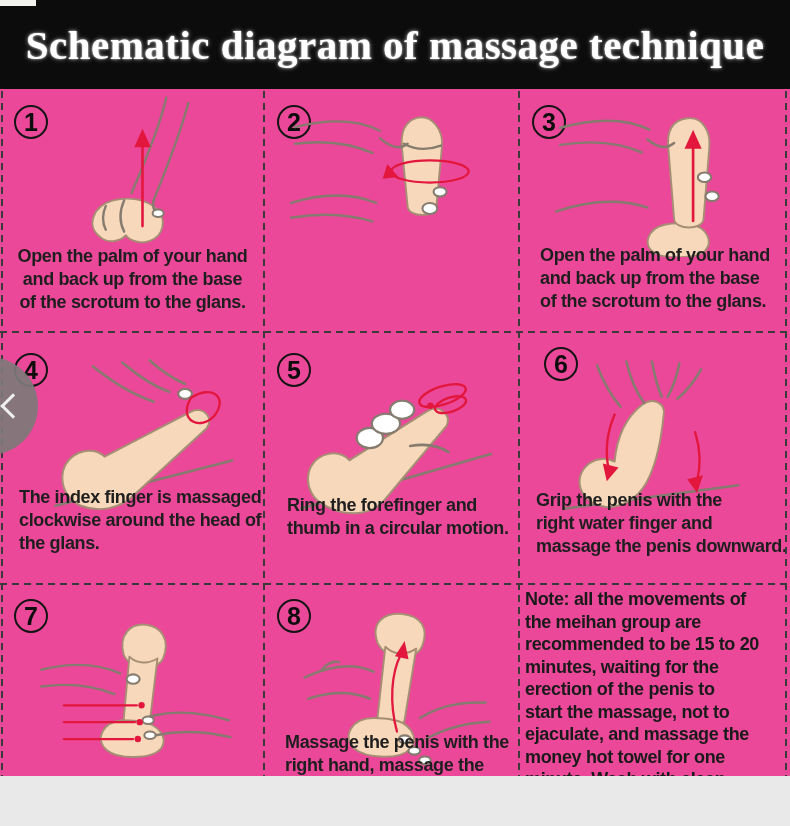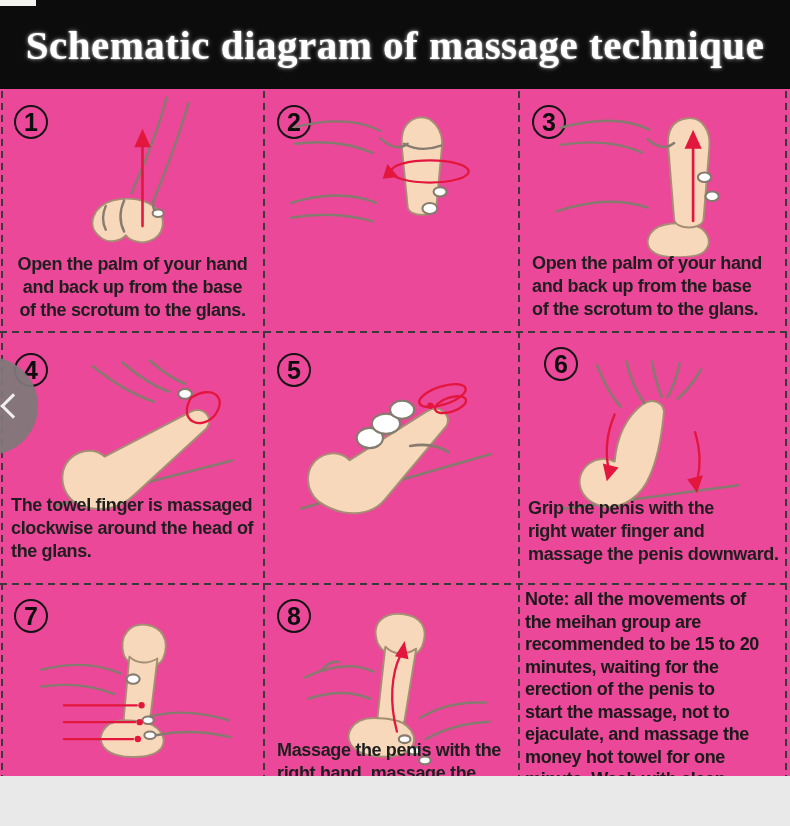--- a/index.html
+++ b/index.html
@@ -46,21 +46,21 @@
   .illo{position:absolute;}
   .c1 .illo{left:34px;top:4px;width:202px;height:152px}
   .c2 .illo{left:18px;top:12px;width:216px;height:148px}
   .c3 .illo{left:26px;top:14px;width:222px;height:152px}
   .c4 .illo{left:26px;top:26px;width:216px;height:160px}
   .c5 .illo{left:14px;top:28px;width:222px;height:162px}
   .c6 .illo{left:20px;top:24px;width:216px;height:166px}
   .c7 .illo{left:30px;top:26px;width:206px;height:168px}
   .c8 .illo{left:24px;top:18px;width:212px;height:178px}
   .cap{
-    position:absolute;left:0;right:0;margin:4px;font-weight:700;font-size:18px;
+    position:absolute;left:0;right:0;margin:12px;font-weight:700;font-size:18px;
     line-height:23px;letter-spacing:-.35px;color:#1e1e1e;white-space:pre;
   }
   .cap-center{text-align:center}
   .c1 .cap{bottom:5px}
   .c2 .cap{bottom:9px;padding-left:12px}
   .c3 .cap{bottom:6px;padding-left:8px}
   .c4 .cap{bottom:16px;padding-left:5px}
   .c5 .cap{bottom:31px;padding-left:10px}
   .c6 .cap{bottom:13px;padding-left:4px}
   .c7 .cap{bottom:9px}
@@ -159,38 +159,40 @@
     <span class="num">4</span>
     <svg class="illo" viewBox="0 0 220 160">
       <path class="hand" d="M28,148 L208,102"></path>
       <path class="skin" d="M54,148 c-24,-10 -26,-44 -2,-54 c10,-4 20,-2 26,4 l88,-46 c12,-6 24,6 16,17 l-74,68 c-14,14 -36,18 -54,11 z"></path>
       <path class="hand" d="M66,6 q32,26 62,36"></path>
       <path class="hand" d="M96,2 q26,22 48,30"></path>
       <path class="hand" d="M124,0 q18,16 36,24"></path>
       <ellipse class="tip" cx="160" cy="34" rx="7" ry="5"></ellipse>
       <path class="red2" d="M166,38 c22,-14 38,0 24,18 c-14,16 -38,6 -24,-18 z"></path>
     </svg>
-    <p class="cap">The towel finger is massaged
+    <p class="cap">The index finger is massaged
 clockwise around the head of
 the glans.</p>
   </section>
 
   <section class="cell c5 row2">
     <span class="num">5</span>
     <svg class="illo" viewBox="0 0 220 160">
       <path class="hand" d="M22,146 L210,92"></path>
       <path class="skin" d="M44,142 c-22,-12 -20,-44 4,-50 c8,-2 16,0 22,6 l76,-48 c12,-8 26,2 20,14 l-62,74 c-14,16 -40,16 -60,4 z"></path>
       <ellipse class="tip" cx="90" cy="76" rx="13" ry="10"></ellipse>
       <ellipse class="tip" cx="106" cy="62" rx="14" ry="10"></ellipse>
       <ellipse class="tip" cx="122" cy="48" rx="12" ry="9"></ellipse>
       <path class="hand" d="M130,84 q22,-4 38,6"></path>
       <ellipse class="red2" cx="162" cy="34" rx="24" ry="9" transform="rotate(-18 162 34)"></ellipse>
       <ellipse class="red2" cx="170" cy="43" rx="16" ry="7" transform="rotate(-18 170 43)"></ellipse>
       <circle class="redf" cx="150" cy="44" r="3.2"></circle>
     </svg>
+    <p class="cap">Ring the forefinger and
+thumb in a circular motion.</p>
   </section>
 
   <section class="cell c6 row2">
     <span class="num">6</span>
     <svg class="illo" viewBox="0 0 220 160">
       <path class="hand" d="M24,150 L202,126"></path>
       <path class="skin" d="M66,148 c-26,-4 -34,-30 -16,-44 c8,-6 18,-6 26,-2 c2,-22 10,-44 28,-58 c10,-8 24,-2 22,10 c-2,20 -6,44 -14,62 c-8,20 -26,34 -46,32 z"></path>
       <path class="hand" d="M58,4 q10,26 24,42"></path>
       <path class="hand" d="M88,0 q6,26 18,42"></path>
       <path class="hand" d="M114,0 q4,22 10,36"></path>

